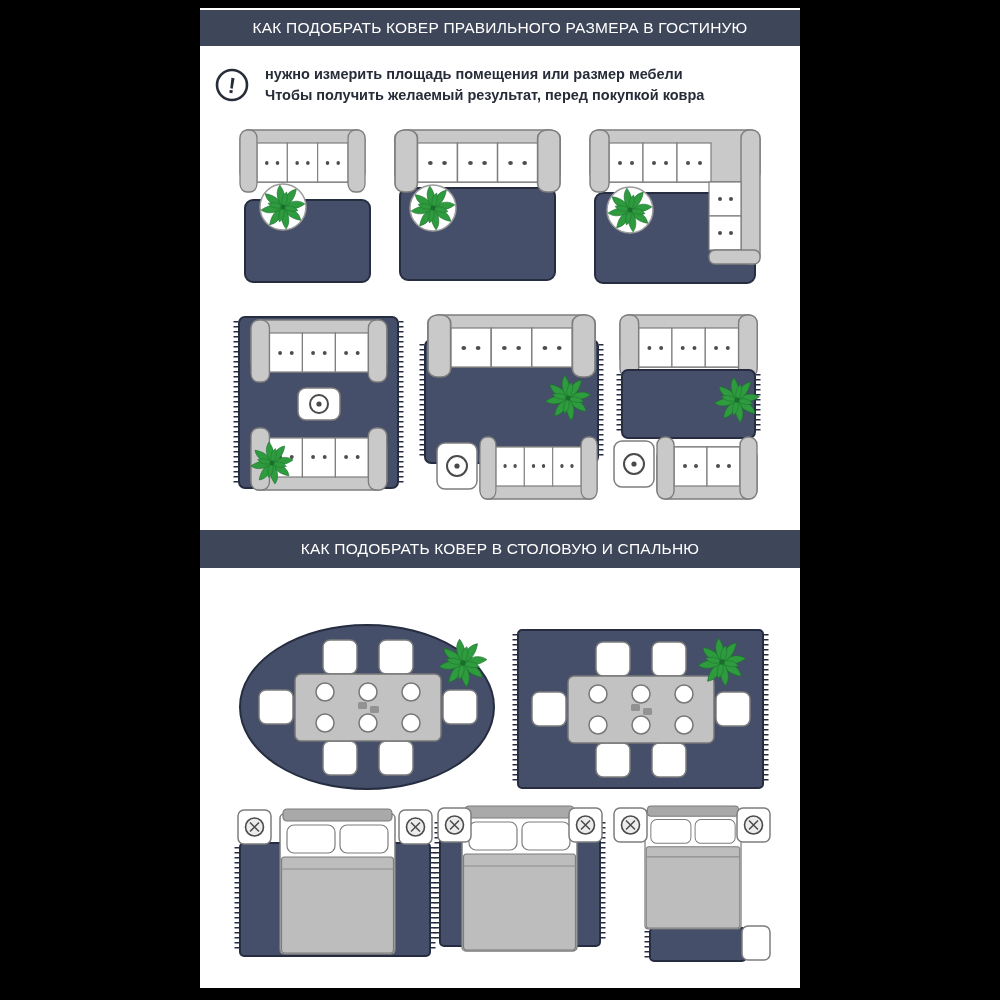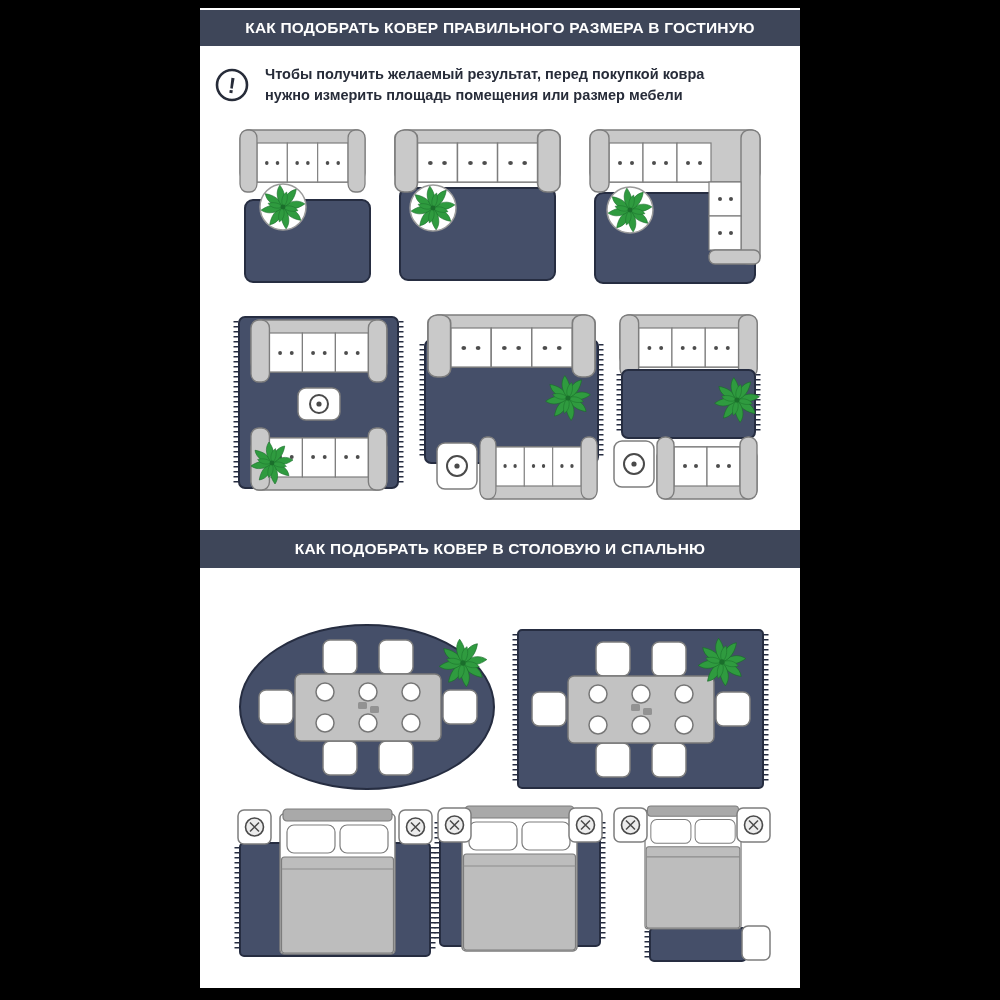--- a/index.html
+++ b/index.html
@@ -1,21 +1,21 @@
 <!DOCTYPE html>
 <html style="--page_bg: #000000; --content_bg: #ffffff; --header_bg: #3e4659; --header_text: #ffffff; --note_text: #272c39; --rug: #454f69; --rug_border: #262d41; --sofa: #c9c9c9; --cushion: #ffffff; --furn_border: #7d7d7d; --plant: #2f9b3f; --plant_dark: #1a6e2b;"><head>
 <meta charset="utf-8">
 <style>
   *{margin:0;padding:0;box-sizing:border-box}
   html,body{background:#000}
   body{font-family:"Liberation Sans",sans-serif}
   .page{position:relative;width:1000px;height:1000px;background:var(--page_bg,#000);overflow:hidden;margin:0 auto}
   .content{position:absolute;left:200px;top:8px;width:600px;height:980px;background:var(--content_bg,#fff)}
   .band{position:absolute;left:0;right:0;background:var(--header_bg,#3e4659);color:var(--header_text,#fff);
-        display:flex;align-items:center;justify-content:center;font-weight:bold;font-size:15.5px;
+        display:flex;align-items:center;justify-content:center;font-weight:normal;font-size:15.5px;
         letter-spacing:.2px;text-align:center}
   .band1{top:2px;height:36px}
   .band2{top:522px;height:38px}
   .note{position:absolute;top:56px;left:13px;display:flex;align-items:center;gap:14px}
   .note-text{font-size:14.5px;line-height:21px;font-weight:bold;color:var(--note_text,#272c39)}
   svg.row{position:absolute;left:0;width:600px;display:block;overflow:visible}
   .rug{fill:var(--rug,#454f69);stroke:var(--rug_border,#262d41);stroke-width:2}
   .fringe{stroke:var(--rug_border,#262d41);stroke-width:5;stroke-dasharray:1.6 3.4;fill:none}
   .sofa-base{fill:var(--sofa,#c9c9c9);stroke:var(--furn_border,#7d7d7d);stroke-width:1.4}
   .cushion{fill:var(--cushion,#fff);stroke:var(--furn_border,#7d7d7d);stroke-width:1.2}
@@ -148,22 +148,22 @@
     <div class="band band1">
       <span>КАК ПОДОБРАТЬ КОВЕР ПРАВИЛЬНОГО РАЗМЕРА В ГОСТИНУЮ</span>
     </div>
 
     <div class="note">
       <svg width="38" height="38" viewBox="0 0 38 38">
         <circle cx="19" cy="19" r="15" class="note-icon-circle"></circle>
         <text x="19" y="27" text-anchor="middle" class="note-icon-mark" transform="rotate(8 19 19)">!</text>
       </svg>
       <div class="note-text">
+        <div>нужно измерить площадь помещения или размер мебели</div>
         <div>Чтобы получить желаемый результат, перед покупкой ковра</div>
-        <div>нужно измерить площадь помещения или размер мебели</div>
       </div>
     </div>
 
     <svg class="row" style="top:112px;height:170px" viewBox="0 0 600 170">
       <g transform="translate(40,0)">
         <use href="#sofa3" transform="translate(0,10) scale(0.893,1)"></use>
         <rect x="5" y="80" width="125" height="82" rx="8" class="rug"></rect>
         <use href="#plantCircleG" transform="translate(43,87)"></use>
       </g>
       <g transform="translate(195,0)">

